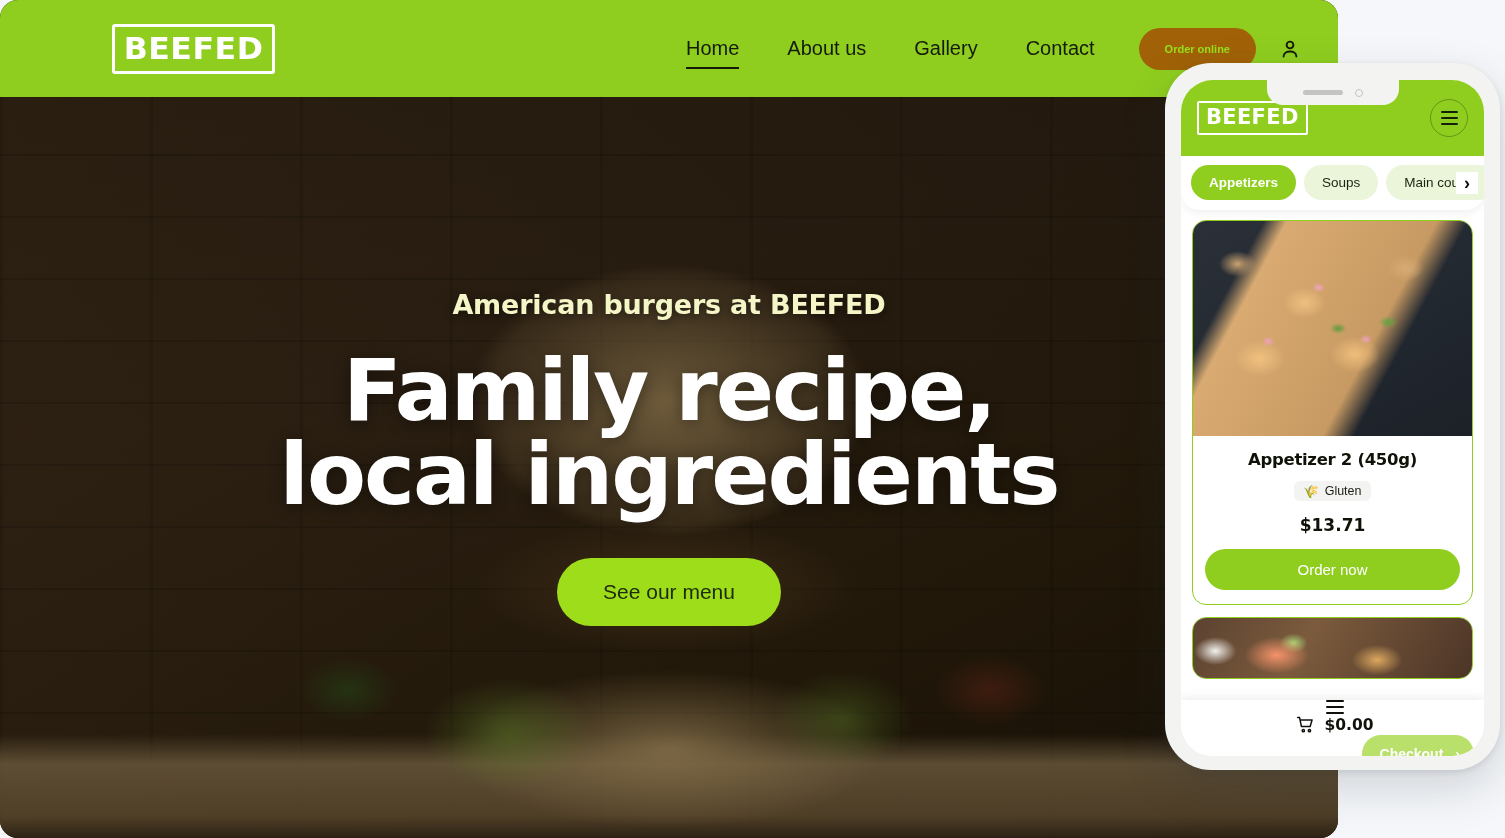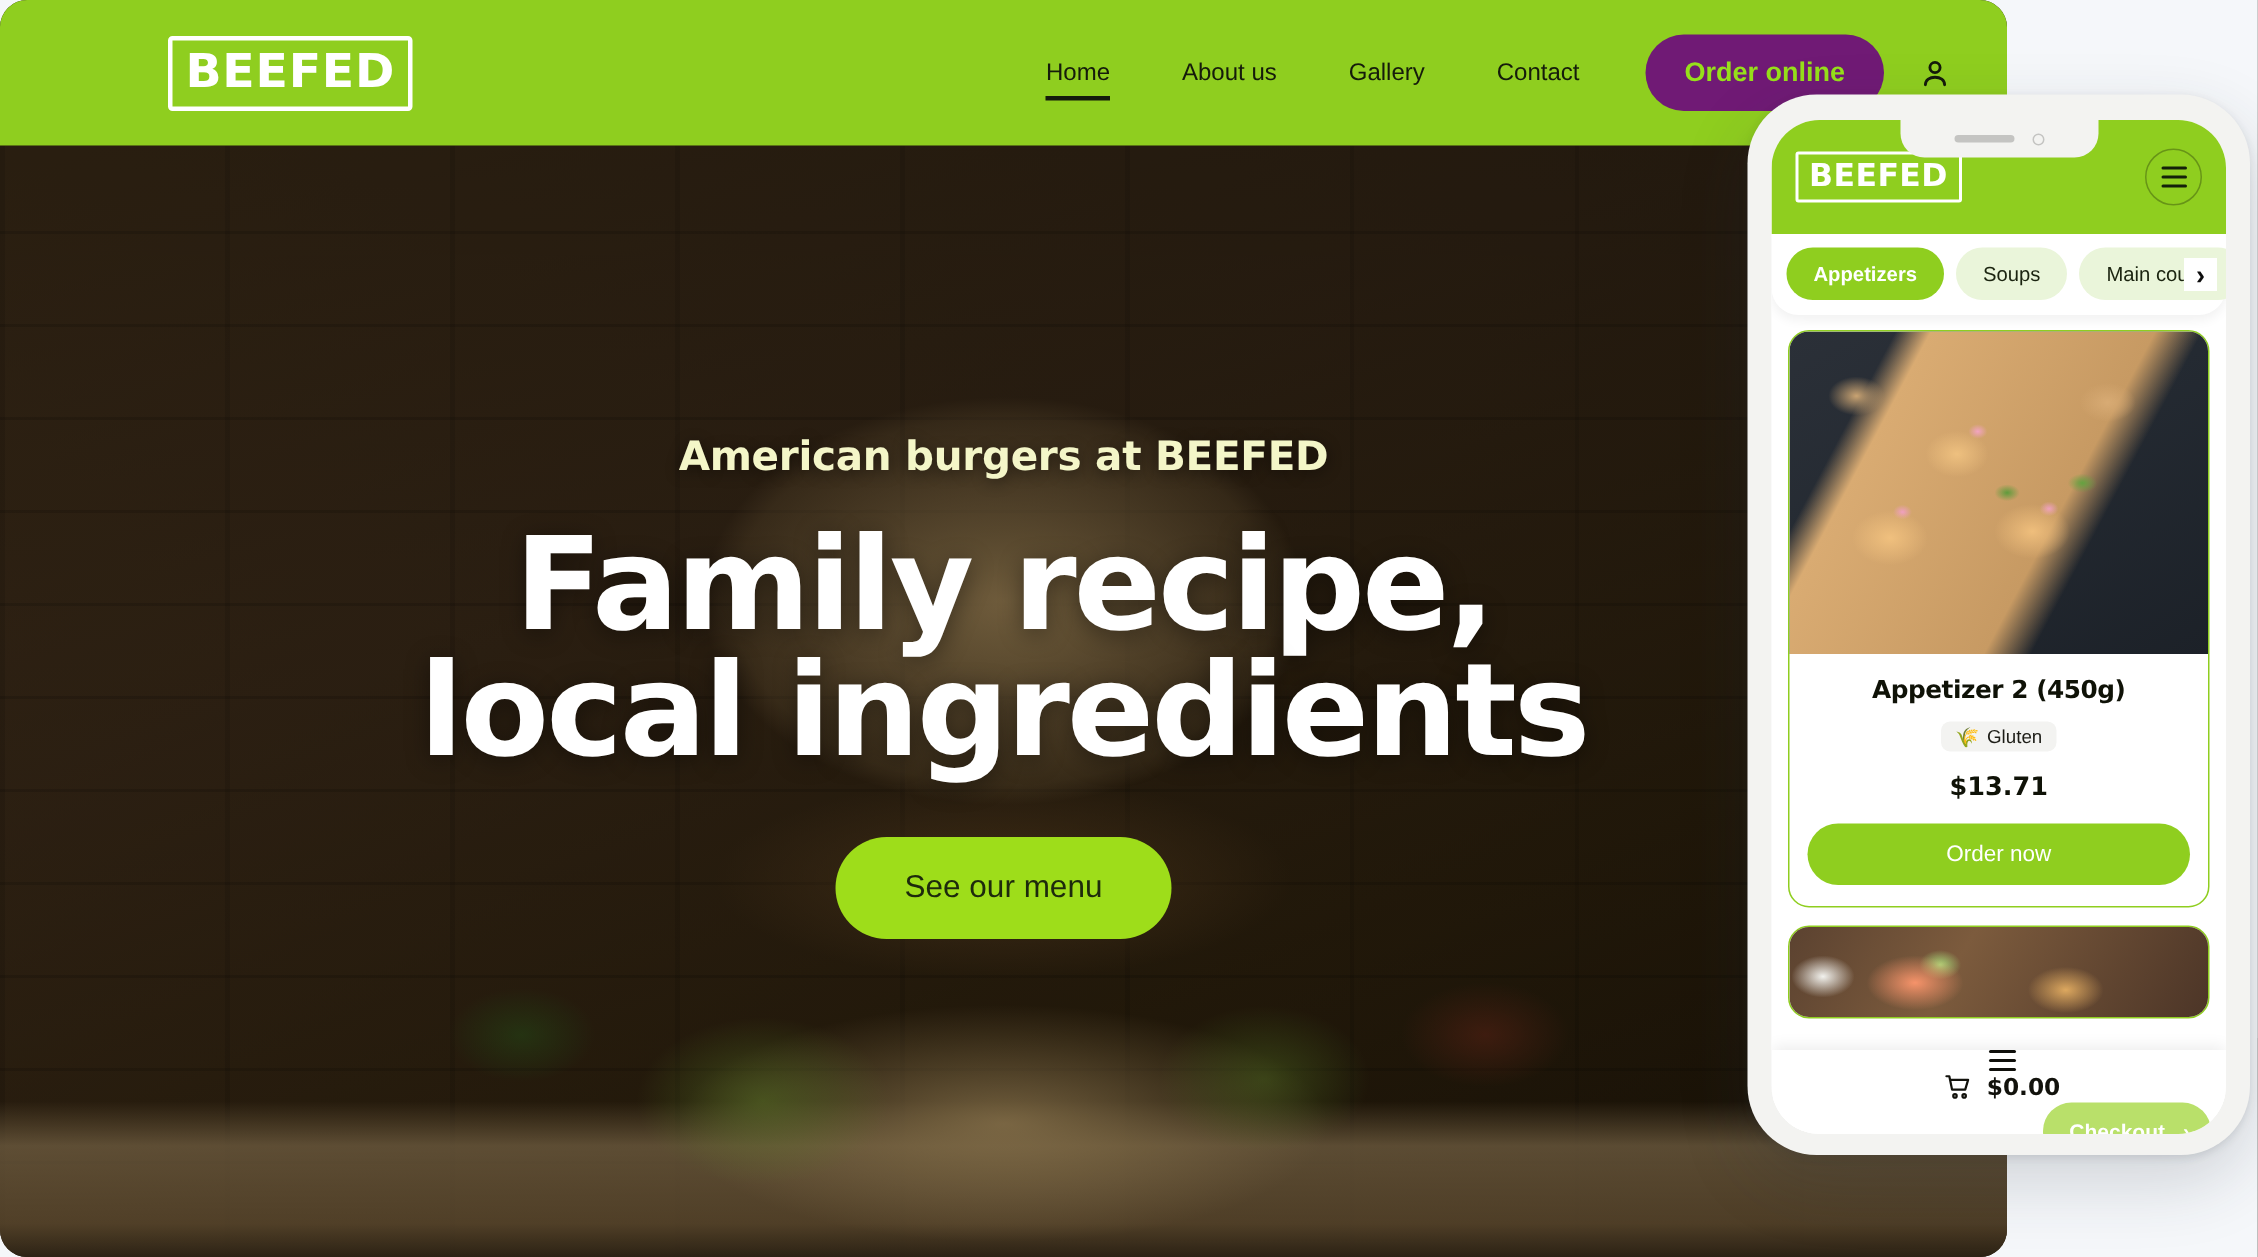--- a/index.html
+++ b/index.html
@@ -64,40 +64,40 @@
   }
 
   #nav-links {
     margin-left: auto;
     display: flex;
     align-items: center;
     gap: 0px;
   }
   .nav-link {
     color: #151b0b;
-    font-size: 16px;
+    font-size: 20px;
     padding: 6px 24px;
     text-decoration: none;
     position: relative;
     cursor: pointer;
     white-space: nowrap;
   }
   .nav-link.active::after {
     content: "";
     position: absolute;
     left: 24px; right: 24px;
     bottom: -3px;
     height: 2.5px;
     background: #151b0b;
   }
 
   #order-online-btn {
-    background: #701a75;
+    background: #a16207;
     color: #96e01a;
-    font-size: 18px;
+    font-size: 11px;
     font-weight: 700;
     border: none;
     border-radius: 40px;
     padding: 15px 26px;
     margin-left: 20px;
     cursor: pointer;
     font-family: "Liberation Sans", sans-serif;
   }
 
   #account-btn {

